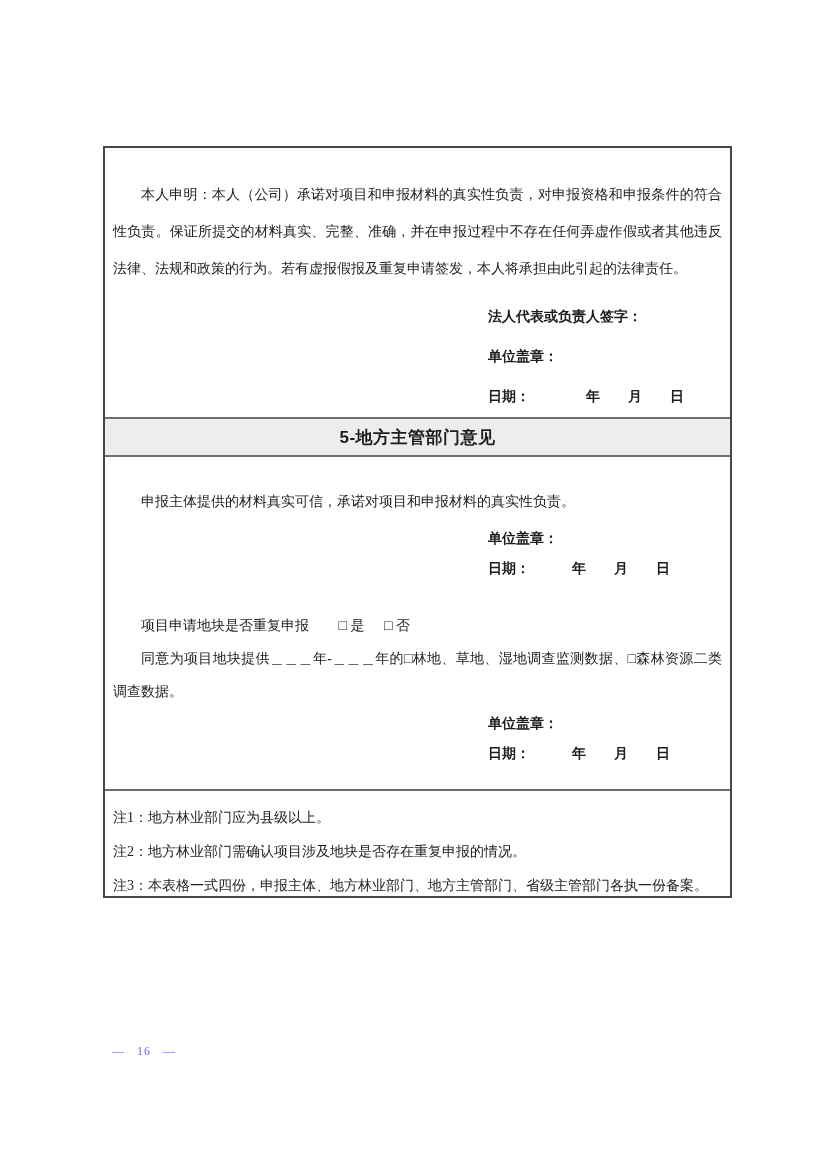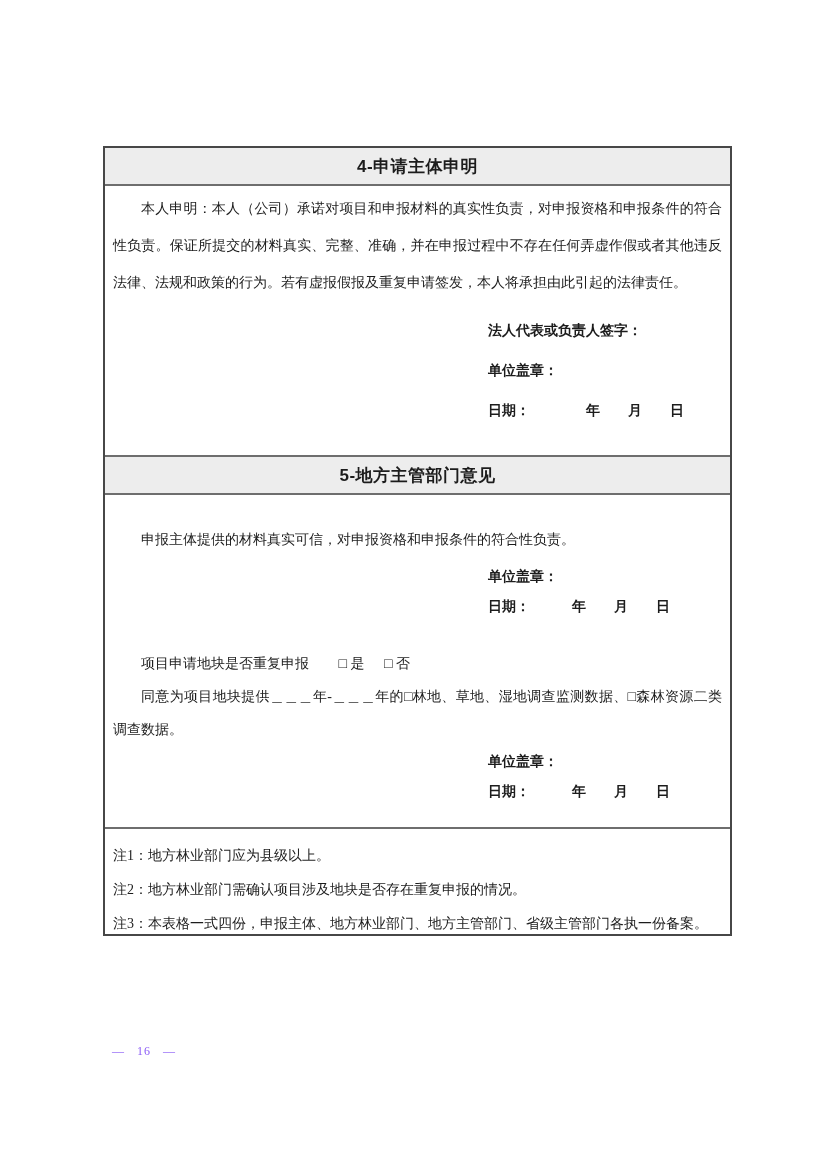--- a/index.html
+++ b/index.html
@@ -36,21 +36,21 @@
     font-weight: bold;
     font-size: 17px;
     letter-spacing: 0.5px;
   }
   .sec-body { padding: 0 8px; overflow: hidden; }
   .body-4 { height: 269px; }
   .body-5 { height: 140px; }
   .body-6 { height: 192px; border-radius: 13px; }
 
   .para {
-    padding-top: 4px;
+    padding-top: 28px;
     font-size: 14px;
     line-height: 37px;
     text-indent: 2em;
     text-align: justify;
   }
   .sig-block { margin-left: 375px; }
   .body-4 .sig-block { margin-top: 9px; }
   .body-4 .sig-line { line-height: 40px; }
   .body-5 .sig-block { margin-top: 6px; }
   .body-5 .sig-line, .body-6 .sig-line { line-height: 30px; }
@@ -97,37 +97,34 @@
     letter-spacing: 1px;
     word-spacing: 8px;
     color: #8b5cf6;
   }
 </style>
 </head>
 <body>
 
 <div class="form-table">
 
-  <div class="sec-header">
-    <span class="sec-title">4-申请主体申明</span>
-  </div>
   <div class="sec-body body-4">
     <p class="para">本人申明：本人（公司）承诺对项目和申报材料的真实性负责，对申报资格和申报条件的符合性负责。保证所提交的材料真实、完整、准确，并在申报过程中不存在任何弄虚作假或者其他违反法律、法规和政策的行为。若有虚报假报及重复申请签发，本人将承担由此引起的法律责任。</p>
     <div class="sig-block">
       <div class="sig-line">法人代表或负责人签字：</div>
       <div class="sig-line">单位盖章：</div>
       <div class="sig-line">日期：　　　　年　　月　　日</div>
     </div>
   </div>
 
   <div class="sec-header">
     <span class="sec-title">5-地方主管部门意见</span>
   </div>
   <div class="sec-body body-5">
-    <p class="opinion">申报主体提供的材料真实可信，对申报资格和申报条件的符合性负责。</p>
+    <p class="opinion">申报主体提供的材料真实可信，承诺对项目和申报材料的真实性负责。</p>
     <div class="sig-block">
       <div class="sig-line">单位盖章：</div>
       <div class="sig-line">日期：　　　年　　月　　日</div>
     </div>
   </div>
 
   <div class="sec-body body-6">
     <p class="q-line">
       <span>项目申请地块是否重复申报</span>
       <span class="opt">□ 是</span>

